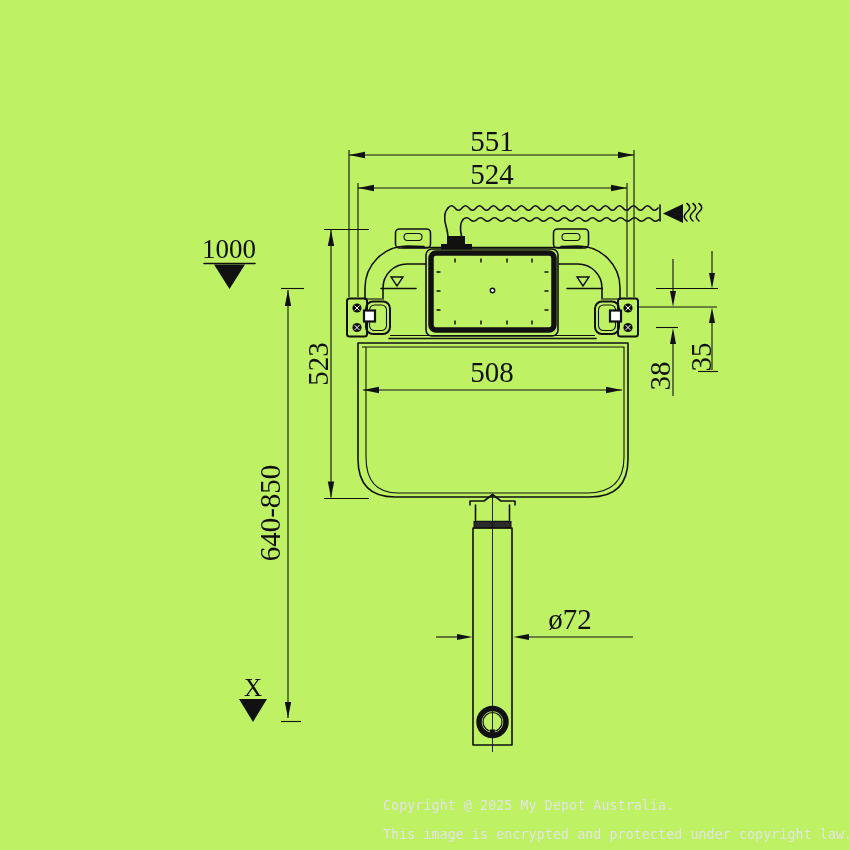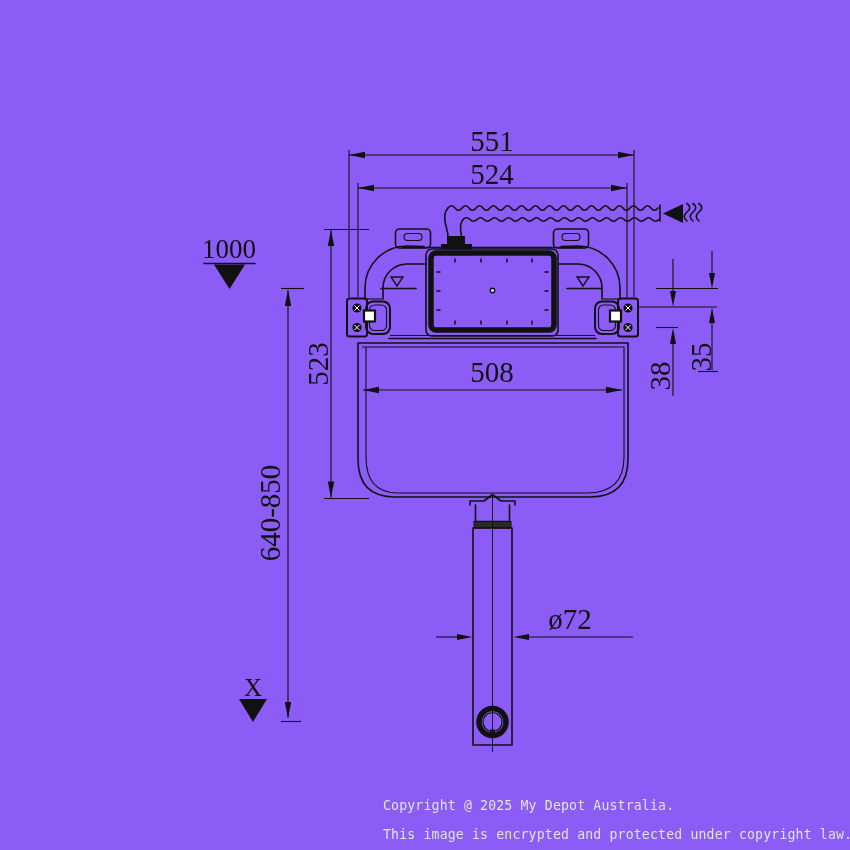--- a/index.html
+++ b/index.html
@@ -1,16 +1,16 @@
 <!DOCTYPE html>
 <html><head>
 <meta charset="utf-8">
 <style>
   html,body{margin:0;padding:0;background:#ffffff;}
-  .stage{width:850px;height:850px;position:relative;background:#8b5cf6;overflow:hidden;}
+  .stage{width:850px;height:850px;position:relative;background:#bef264;overflow:hidden;}
   svg{display:block;}
   .ln{fill:none;stroke:#111111;stroke-width:1.6;stroke-linecap:round;stroke-linejoin:round;}
   .ln2{fill:none;stroke:#111111;stroke-width:2;stroke-linejoin:round;}
   .thin{fill:none;stroke:#111111;stroke-width:1.1;}
   .dimline{fill:none;stroke:#111111;stroke-width:1.1;}
   .arrow{fill:#111111;stroke:none;}
   .blk{fill:#111111;stroke:none;}
   .panelborder{fill:none;stroke:#111111;stroke-width:5.5;}
   .dimtext{font-family:"Liberation Serif", serif;font-size:29px;fill:#111111;text-anchor:middle;}
   .dimtext-sm{font-family:"Liberation Serif", serif;font-size:27px;fill:#111111;text-anchor:middle;}

